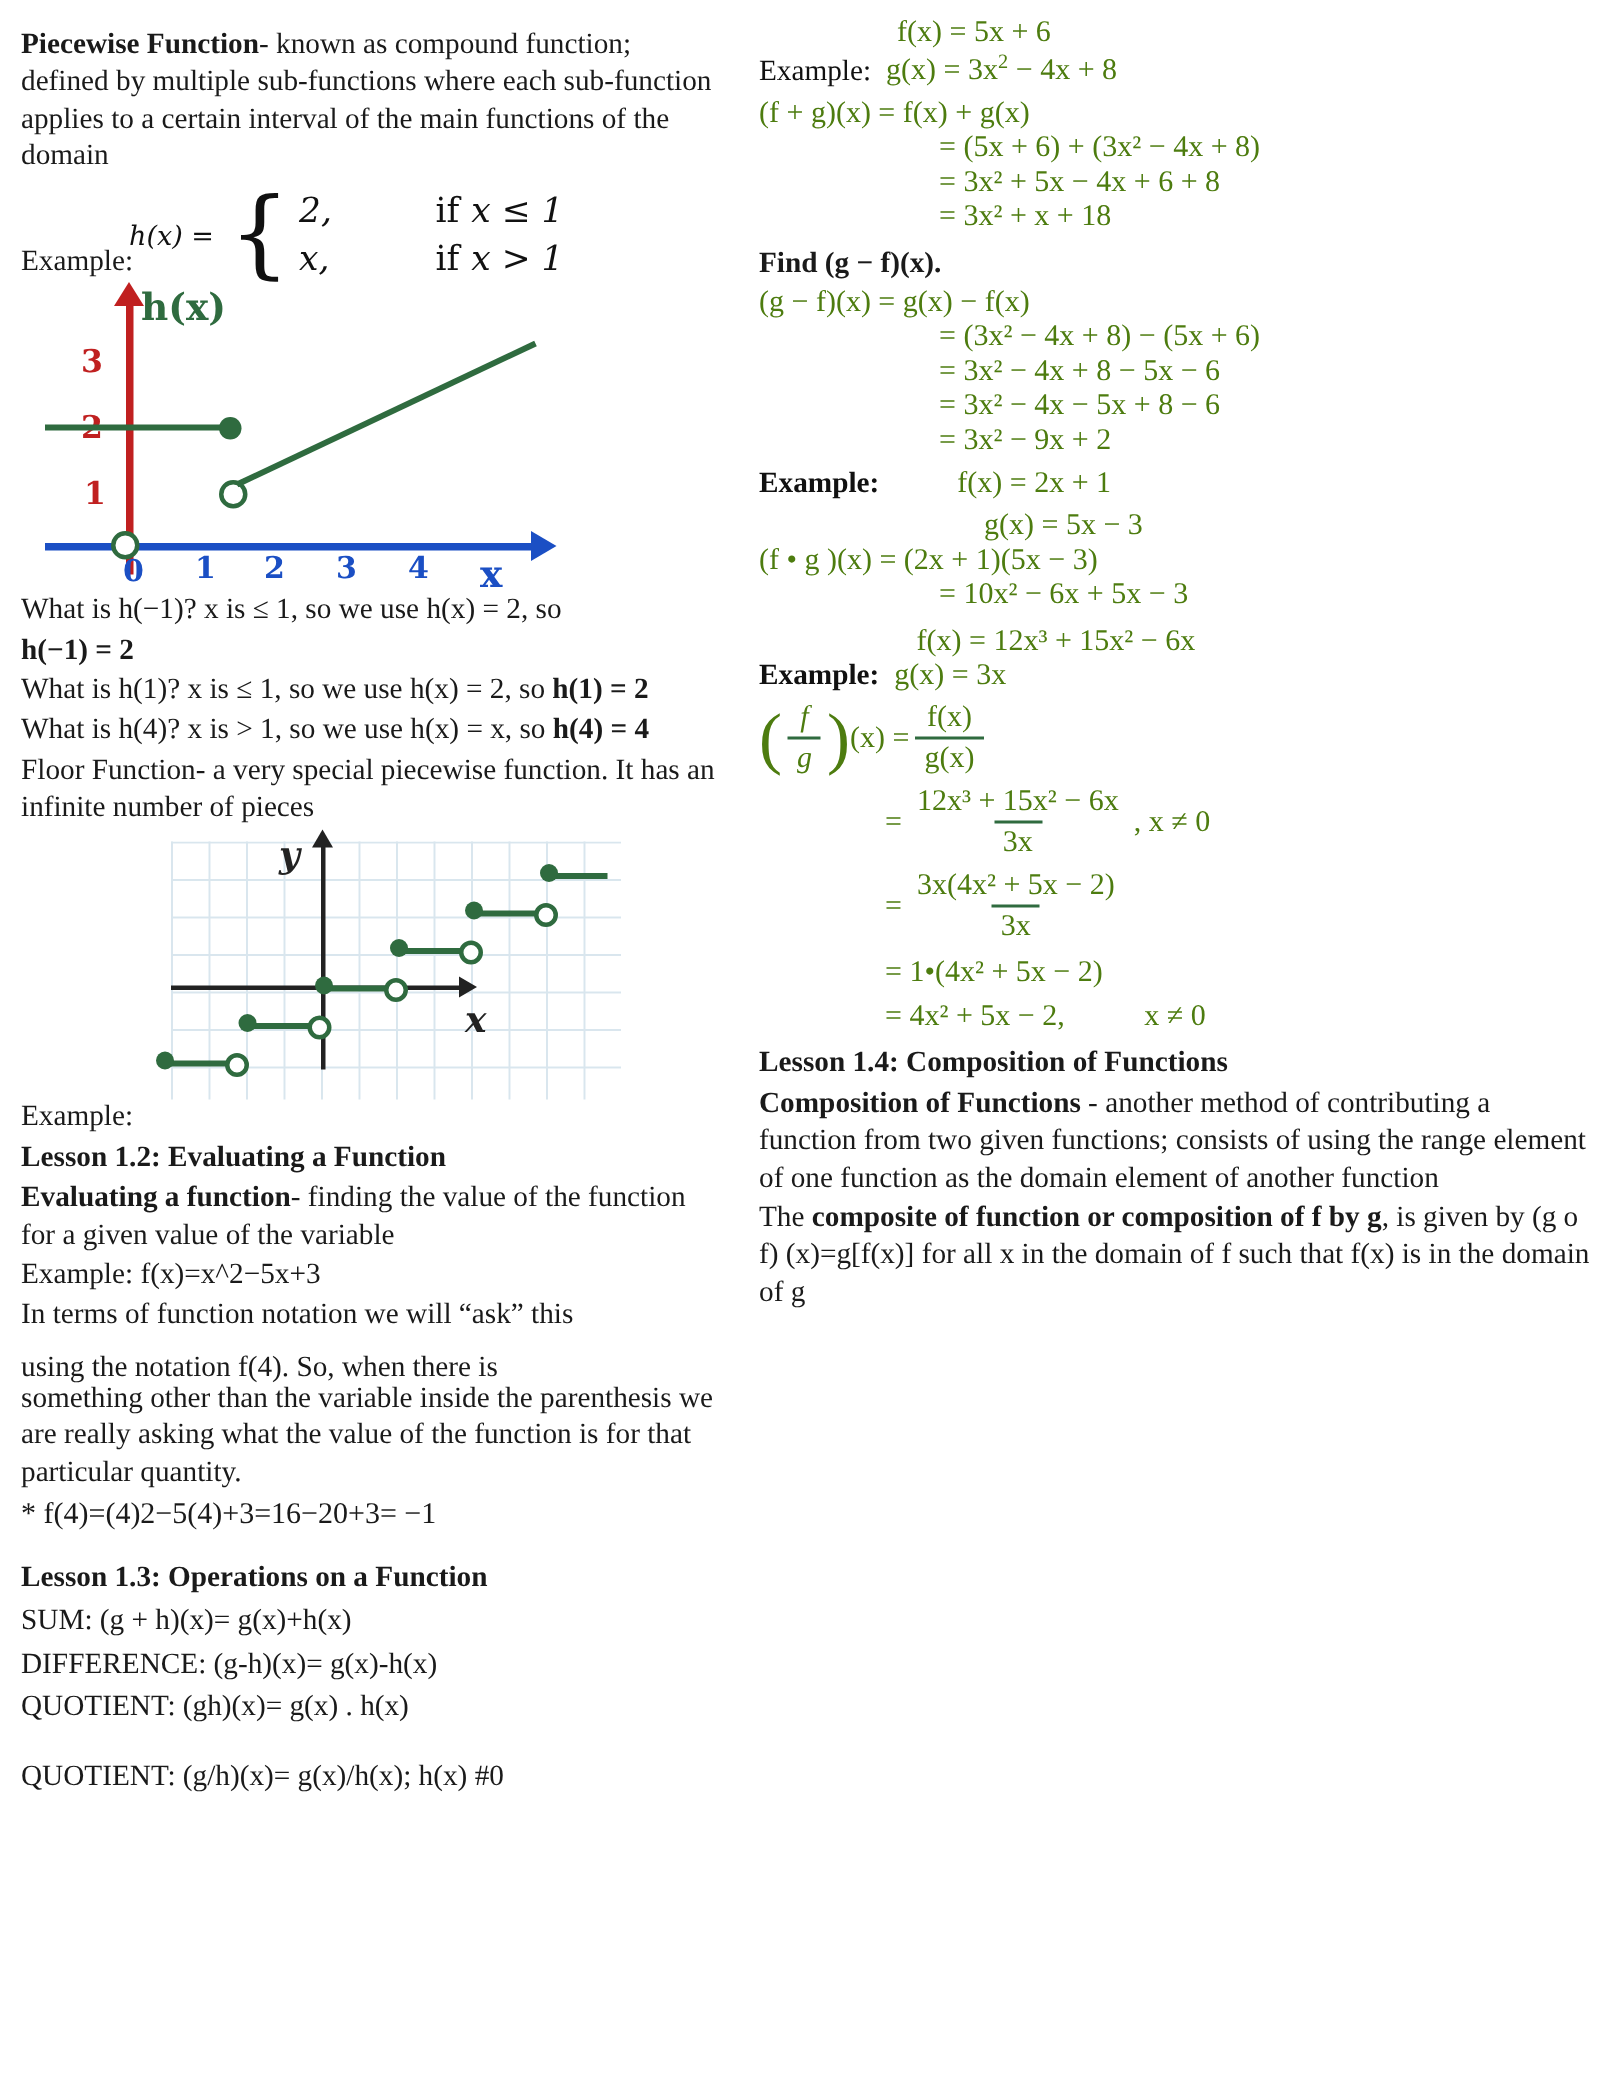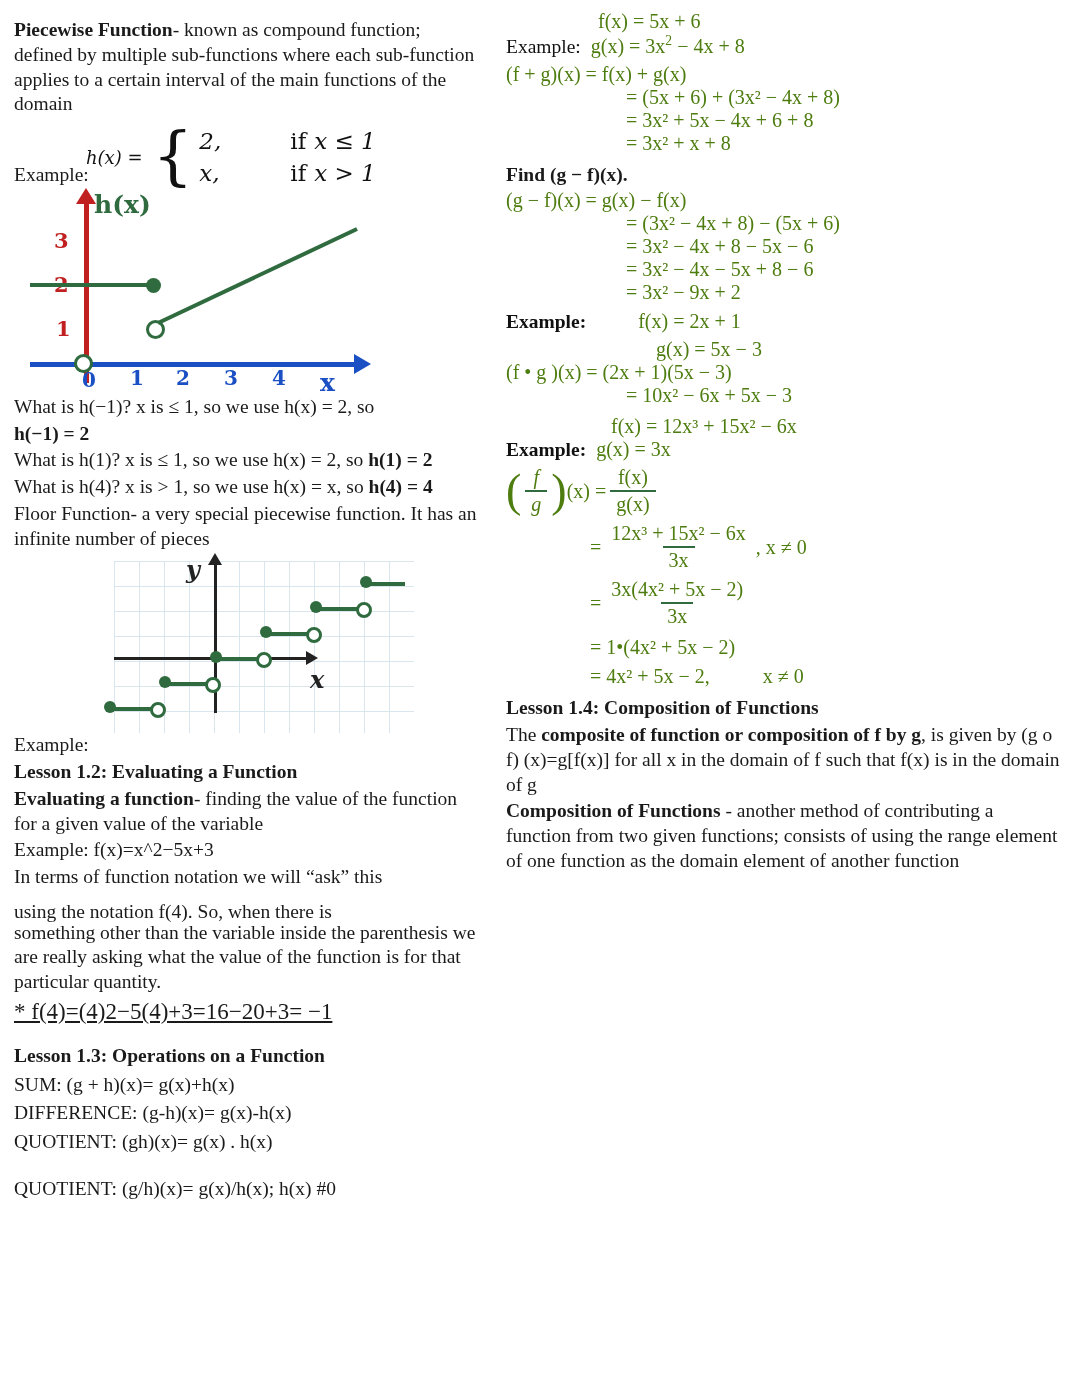--- a/index.html
+++ b/index.html
@@ -395,41 +395,41 @@
 
     <div class="txt b">Lesson 1.2: Evaluating a Function</div>
     <div class="txt">
       <span class="b">Evaluating a function</span><span>- finding the value of the function for a given value of the variable</span>
     </div>
     <div class="txt">Example: f(x)=x^2−5x+3</div>
     <div class="txt">In terms of function notation we will “ask” this</div>
     <div class="gap-sm"></div>
     <div class="txt" style="margin-bottom:-4px;">using the notation f(4). So, when there is</div>
     <div class="txt">something other than the variable inside the parenthesis we are really asking what the value of the function is for that particular quantity.</div>
-    <div class="txt" style="font-size:23px;text-decoration:underline;">* f(4)=(4)2−5(4)+3=16−20+3= −1</div>
+    <div class="txt" style="font-size:20px;">* f(4)=(4)2−5(4)+3=16−20+3= −1</div>
 
     <div class="gap-md"></div>
     <div class="txt b">Lesson 1.3: Operations on a Function</div>
     <div class="txt" style="margin-top:4px;">SUM: (g + h)(x)= g(x)+h(x)</div>
     <div class="txt" style="margin-top:4px;">DIFFERENCE: (g-h)(x)= g(x)-h(x)</div>
     <div class="txt" style="margin-top:4px;">QUOTIENT: (gh)(x)= g(x) . h(x)</div>
     <div class="txt" style="margin-top:22px;">QUOTIENT:  (g/h)(x)= g(x)/h(x); h(x) #0</div>
   </div>
 
   <div class="col col-right">
 
     <div class="math indent1">f(x) = 5x + 6</div>
     <div class="math-row">
       <span class="math-lbl plain">Example:</span>
       <span class="math"><span>g(x) = 3x</span><sup>2</sup><span> − 4x + 8</span></span>
     </div>
     <div class="math">(f + g)(x) = f(x) + g(x)</div>
     <div class="math indent2">= (5x + 6) + (3x² − 4x + 8)</div>
     <div class="math indent2">= 3x² + 5x − 4x + 6 + 8</div>
-    <div class="math indent2">= 3x² + x + 8</div>
+    <div class="math indent2">= 3x² + x + 18</div>
 
     <div class="gap-sm"></div>
     <div class="txt b">Find (g − f)(x).</div>
     <div class="math">(g − f)(x) = g(x) − f(x)</div>
     <div class="math indent2">= (3x² − 4x + 8) − (5x + 6)</div>
     <div class="math indent2">= 3x² − 4x + 8 − 5x − 6</div>
     <div class="math indent2">= 3x² − 4x − 5x + 8 − 6</div>
     <div class="math indent2">= 3x² − 9x + 2</div>
 
     <div class="math-row" style="margin-top:6px;">
@@ -479,19 +479,19 @@
     </div>
 
     <div class="math indent3" style="margin-top:8px;">= 1•(4x² + 5x − 2)</div>
     <div class="math indent3" style="margin-top:6px;">
       <span>= 4x² + 5x − 2,</span>
       <span style="margin-left:48px;">x ≠ 0</span>
     </div>
 
     <div class="txt b" style="margin-top:8px;">Lesson 1.4: Composition of Functions</div>
     <div class="txt">
+      <span class="b">Composition of Functions</span><span> - another method of contributing a function from two given functions; consists of using the range element of one function as the domain element  of another function</span>
+    </div>
+    <div class="txt">
       <span>The </span><span class="b">composite of function or composition of f by g</span><span>, is given by (g o f) (x)=g[f(x)] for all x in the domain of f such that f(x) is in the domain of g</span>
-    </div>
-    <div class="txt">
-      <span class="b">Composition of Functions</span><span> - another method of contributing a function from two given functions; consists of using the range element of one function as the domain element  of another function</span>
     </div>
   </div>
 </div>
 
 </body></html>

